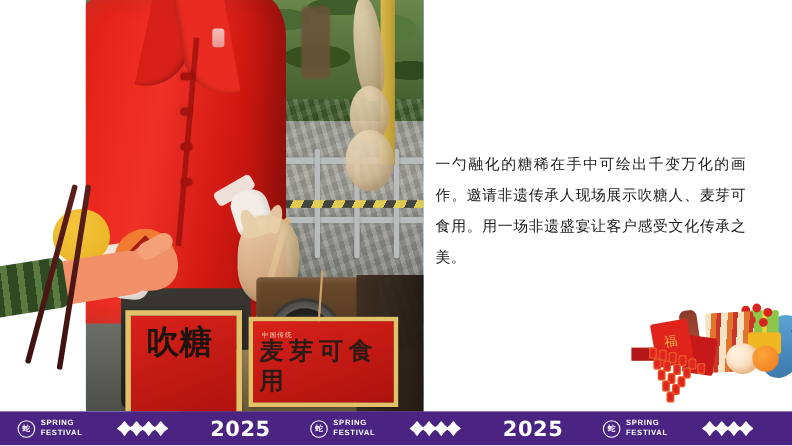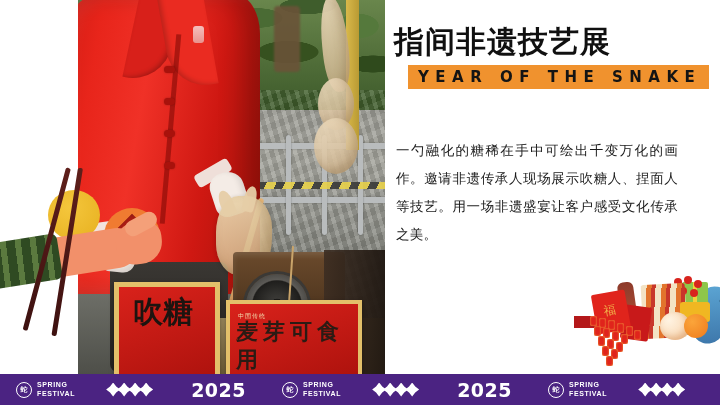--- a/index.html
+++ b/index.html
@@ -86,21 +86,21 @@
   .fan{position:absolute;left:168px;top:274px;width:62px;height:62px;border-radius:50%;
     background:radial-gradient(circle,#1c1b19 0 14%,#3b3a37 15%,#1f1e1c 55%,#5c5a56 58%,#2a2927 100%);
     box-shadow:0 0 0 3px #3b3936;}
   .cart{position:absolute;left:86px;top:318px;width:220px;height:58px;background:linear-gradient(180deg,#9d8a5e,#6d5c36);}
   
   .sign{position:absolute;border:5px solid #e3c06a;background:linear-gradient(160deg,#d9221b,#ad120d);
     box-shadow:0 2px 5px rgba(0,0,0,.35);}
   .sign1{left:36px;top:282px;width:96px;height:92px;}
   .sign1 span{position:absolute;left:14px;top:4px;color:#1d1410;font-size:30px;font-weight:bold;line-height:42px;
     font-family:"DejaVu Sans","Liberation Sans",sans-serif;}
-  .sign2{left:148px;top:300px;width:128px;height:74px;border-width:4px;text-decoration:underline;}
+  .sign2{left:148px;top:288px;width:128px;height:74px;border-width:4px;text-decoration:underline;}
   .sign2 .t{position:absolute;left:8px;top:8px;color:#f3dcae;font-size:6px;letter-spacing:1px;}
   .sign2 .m{position:absolute;left:6px;top:14px;color:#2b1b14;font-size:22px;font-weight:bold;line-height:28px;letter-spacing:5px;
     font-family:"DejaVu Sans","Liberation Sans",sans-serif;}
   .dark-edge{position:absolute;left:246px;top:250px;width:62px;height:126px;background:linear-gradient(90deg,rgba(60,45,34,.9),rgba(30,22,16,.95));}
   .skewer{position:absolute;left:212px;top:246px;width:2px;height:58px;background:#c9a46a;transform:rotate(4deg);}
 
   
   .spring-festival{
     position:absolute;left:282px;top:296px;z-index:30;
     color:#dd1f15;font-size:31px;font-weight:bold;letter-spacing:1.5px;
@@ -250,26 +250,22 @@
     <div class="sign sign1">
       <span>吹糖</span>
     </div>
     <div class="sign sign2">
       <div class="t">中国传统</div>
       <div class="m">麦芽可食用</div>
     </div>
   </div>
 
 
-  <div class="title-wrap">
-    <div class="title-cn">指间非遗技艺展</div>
-    <div class="subtitle">YEAR OF THE SNAKE</div>
-  </div>
-
-  <div class="body-copy">一勺融化的糖稀在手中可绘出千变万化的画作。邀请非遗传承人现场展示吹糖人、捏面人等技艺。用一场非遗盛宴让客户感受文化传承之美。</div>
+
+  <div class="body-copy">一勺融化的糖稀在手中可绘出千变万化的画作。邀请非遗传承人现场展示吹糖人、麦芽可食用。用一场非遗盛宴让客户感受文化传承之美。</div>
 
   <div class="illus">
     <div class="yellow-circle"></div>
     <div class="orange-circle"></div>
     <div class="fu">
       <span>灯</span>
     </div>
     <div class="arm"></div>
     <div class="sleeve"></div>
     <div class="hand"></div>

